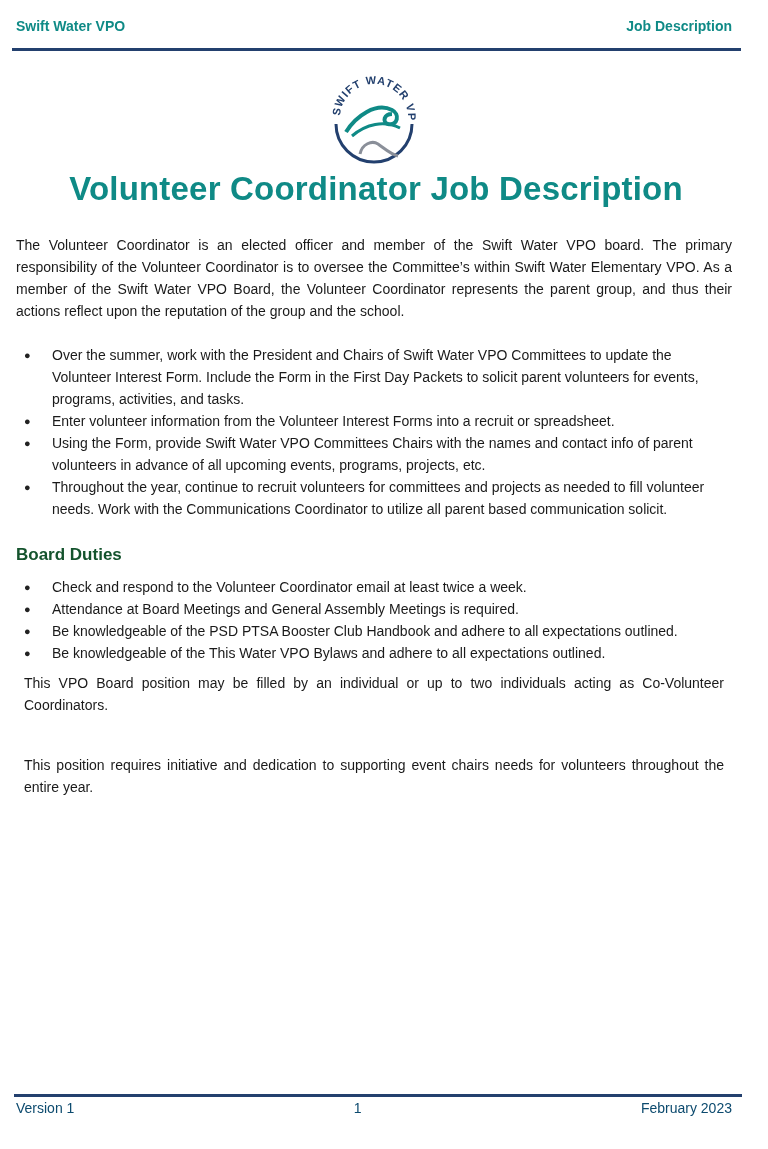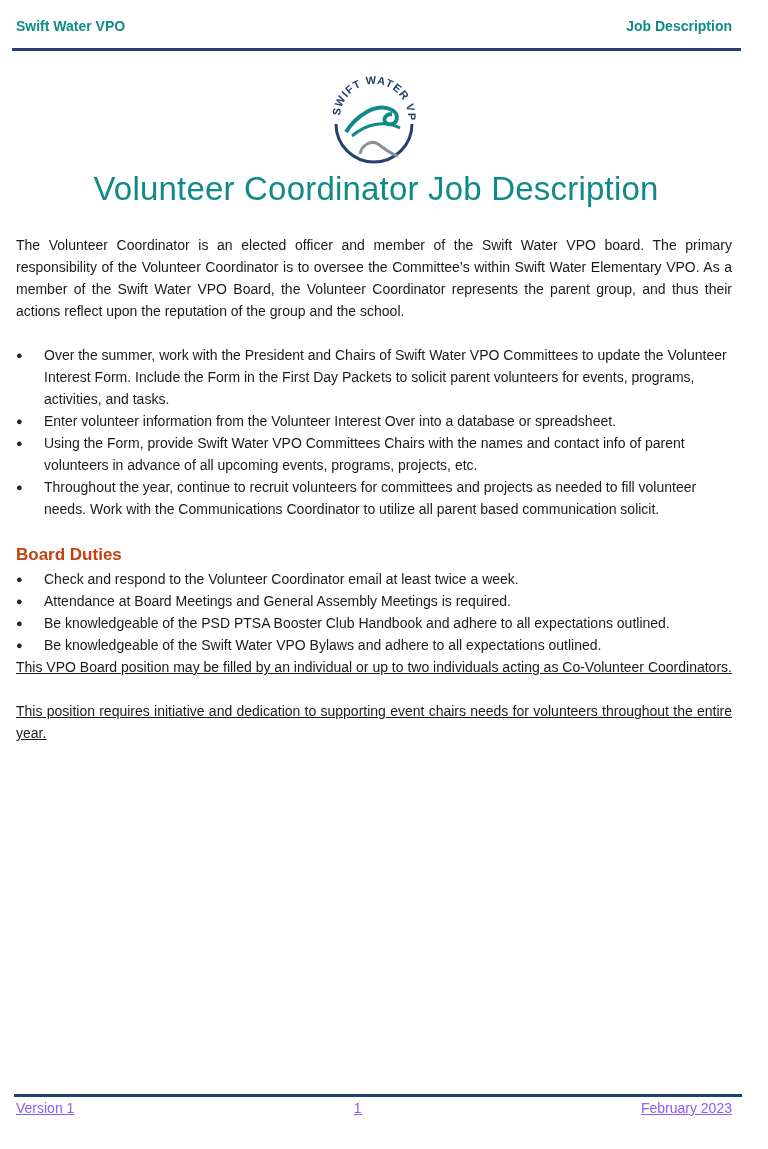--- a/index.html
+++ b/index.html
@@ -1,30 +1,30 @@
 <!DOCTYPE html>
 <html><head>
 <meta charset="utf-8">
 <style>
   html, body { margin:0; padding:0; background:#fff; }
   body { width:768px; height:1149px; position:relative; font-family:"Liberation Sans", sans-serif; color:#1a1a1a; }
   .hdr { position:absolute; top:18px; left:16px; right:36px; display:flex; justify-content:space-between; color:#0f8a86; font-weight:bold; font-size:14px; }
   .hdr-rule { position:absolute; top:48px; left:12px; width:729px; height:3px; background:#23406e; }
   .logo { position:absolute; top:66px; left:326px; width:96px; height:104px; }
-  .title { position:absolute; top:170px; left:0; width:752px; text-align:center; color:#0f8a86; font-weight:normal; font-size:33px; letter-spacing:0.2px; }
+  .title { position:absolute; top:170px; left:0; width:752px; text-align:center; color:#0f8a86; font-weight:bold; font-size:33px; letter-spacing:0.2px; }
   .content { position:absolute; top:226px; left:16px; width:716px; font-size:14px; line-height:22px; }
   .intro { text-align:justify; margin:8px 0 22px 0; }
-  ul { list-style:none; margin:0; padding:0; }
+  ul { list-style:none; margin:8px; padding:0; }
   li { position:relative; padding-left:28px; }
   li::before { content:"\25CF"; position:absolute; left:0; top:0; font-size:11px; color:#222; }
-  .sec { color:#c2410c; font-weight:bold; font-size:17px; margin:22px 0 0 0; line-height:26px; }
-  .pp { text-align:justify; margin:0;text-decoration:underline; }
+  .sec { color:#14532d; font-weight:bold; font-size:17px; margin:22px 0 0 0; line-height:26px; }
+  .pp { text-align:justify; margin:8px; }
   .gap { height:22px; }
   .ftr-rule { position:absolute; top:1094px; left:14px; width:728px; height:3px; background:#23406e; }
-  .ftr { position:absolute; top:1100px; left:16px; right:36px; display:flex; justify-content:space-between; color:#8b5cf6; font-size:14px;text-decoration:underline; }
+  .ftr { position:absolute; top:1100px; left:16px; right:36px; display:flex; justify-content:space-between; color:#0c4a6e; font-size:14px; }
 </style>
 </head>
 <body>
 
 <div class="hdr">
   <span>Swift Water VPO</span>
   <span>Job Description</span>
 </div>
 <div class="hdr-rule"></div>
 
@@ -41,31 +41,31 @@
   <path d="M34,88 C36,78 46,74 52,78 C58,82 64,88 72,90" fill="none" stroke="#8a8f99" stroke-width="3"></path>
 </svg>
 
 <div class="title">Volunteer Coordinator Job Description</div>
 
 <div class="content">
   <p class="intro">The Volunteer Coordinator  is an elected officer and member of the Swift Water VPO board.  The primary responsibility of the Volunteer Coordinator is to oversee the Committee’s within Swift Water Elementary VPO.   As a member of the Swift Water VPO Board, the Volunteer Coordinator represents the parent group, and thus their actions reflect upon the reputation of the group and the school.</p>
 
   <ul>
     <li>Over the summer, work with the President and Chairs of Swift Water VPO Committees to update the Volunteer Interest Form. Include the Form in the First Day Packets to solicit parent volunteers for events, programs, activities, and tasks.</li>
-    <li>Enter volunteer information from the Volunteer Interest Over into a database or spreadsheet.</li>
+    <li>Enter volunteer information from the Volunteer Interest Forms into a recruit or spreadsheet.</li>
     <li>Using the Form, provide Swift Water VPO Committees Chairs with the names and contact info of parent volunteers in advance of all upcoming events, programs, projects, etc.</li>
     <li>Throughout the year, continue to recruit volunteers for committees and projects as needed to fill volunteer needs. Work with the Communications Coordinator to utilize all parent based communication solicit.</li>
   </ul>
 
   <div class="sec">Board Duties</div>
   <ul>
     <li>Check and respond to the Volunteer Coordinator email at least twice a week.</li>
     <li>Attendance at Board Meetings and General Assembly Meetings is required.</li>
     <li>Be knowledgeable of the PSD PTSA Booster Club Handbook and adhere to all expectations outlined.</li>
-    <li>Be knowledgeable of the Swift Water VPO Bylaws and adhere to all expectations outlined.</li>
+    <li>Be knowledgeable of the This Water VPO Bylaws and adhere to all expectations outlined.</li>
   </ul>
 
   <p class="pp">This VPO Board position may be filled by an individual or up to two individuals acting as Co-Volunteer Coordinators.</p>
   <div class="gap"></div>
   <p class="pp">This position requires initiative and dedication to supporting event chairs needs for volunteers throughout the entire year.</p>
 </div>
 
 <div class="ftr-rule"></div>
 <div class="ftr">
   <span>Version 1</span>

